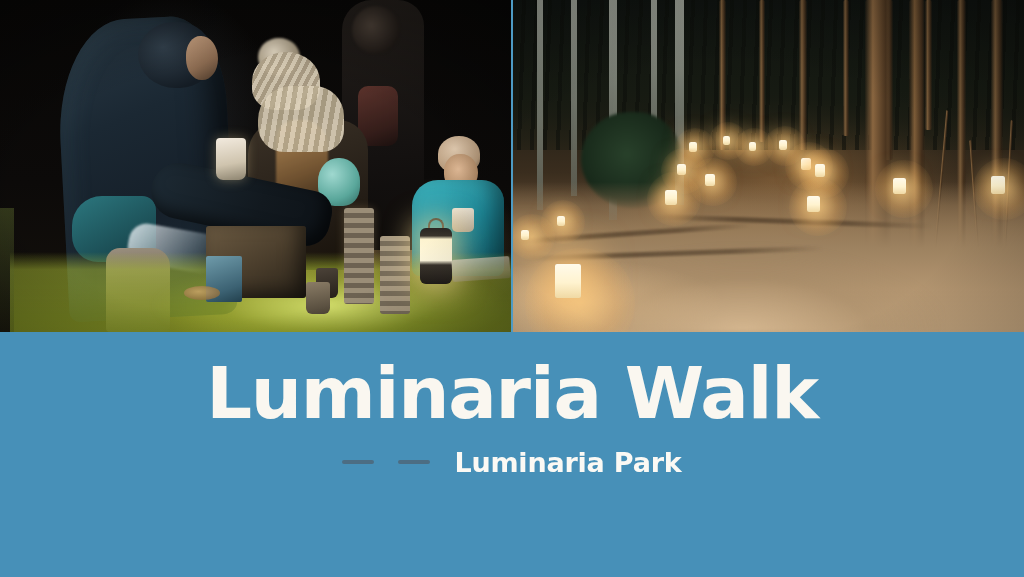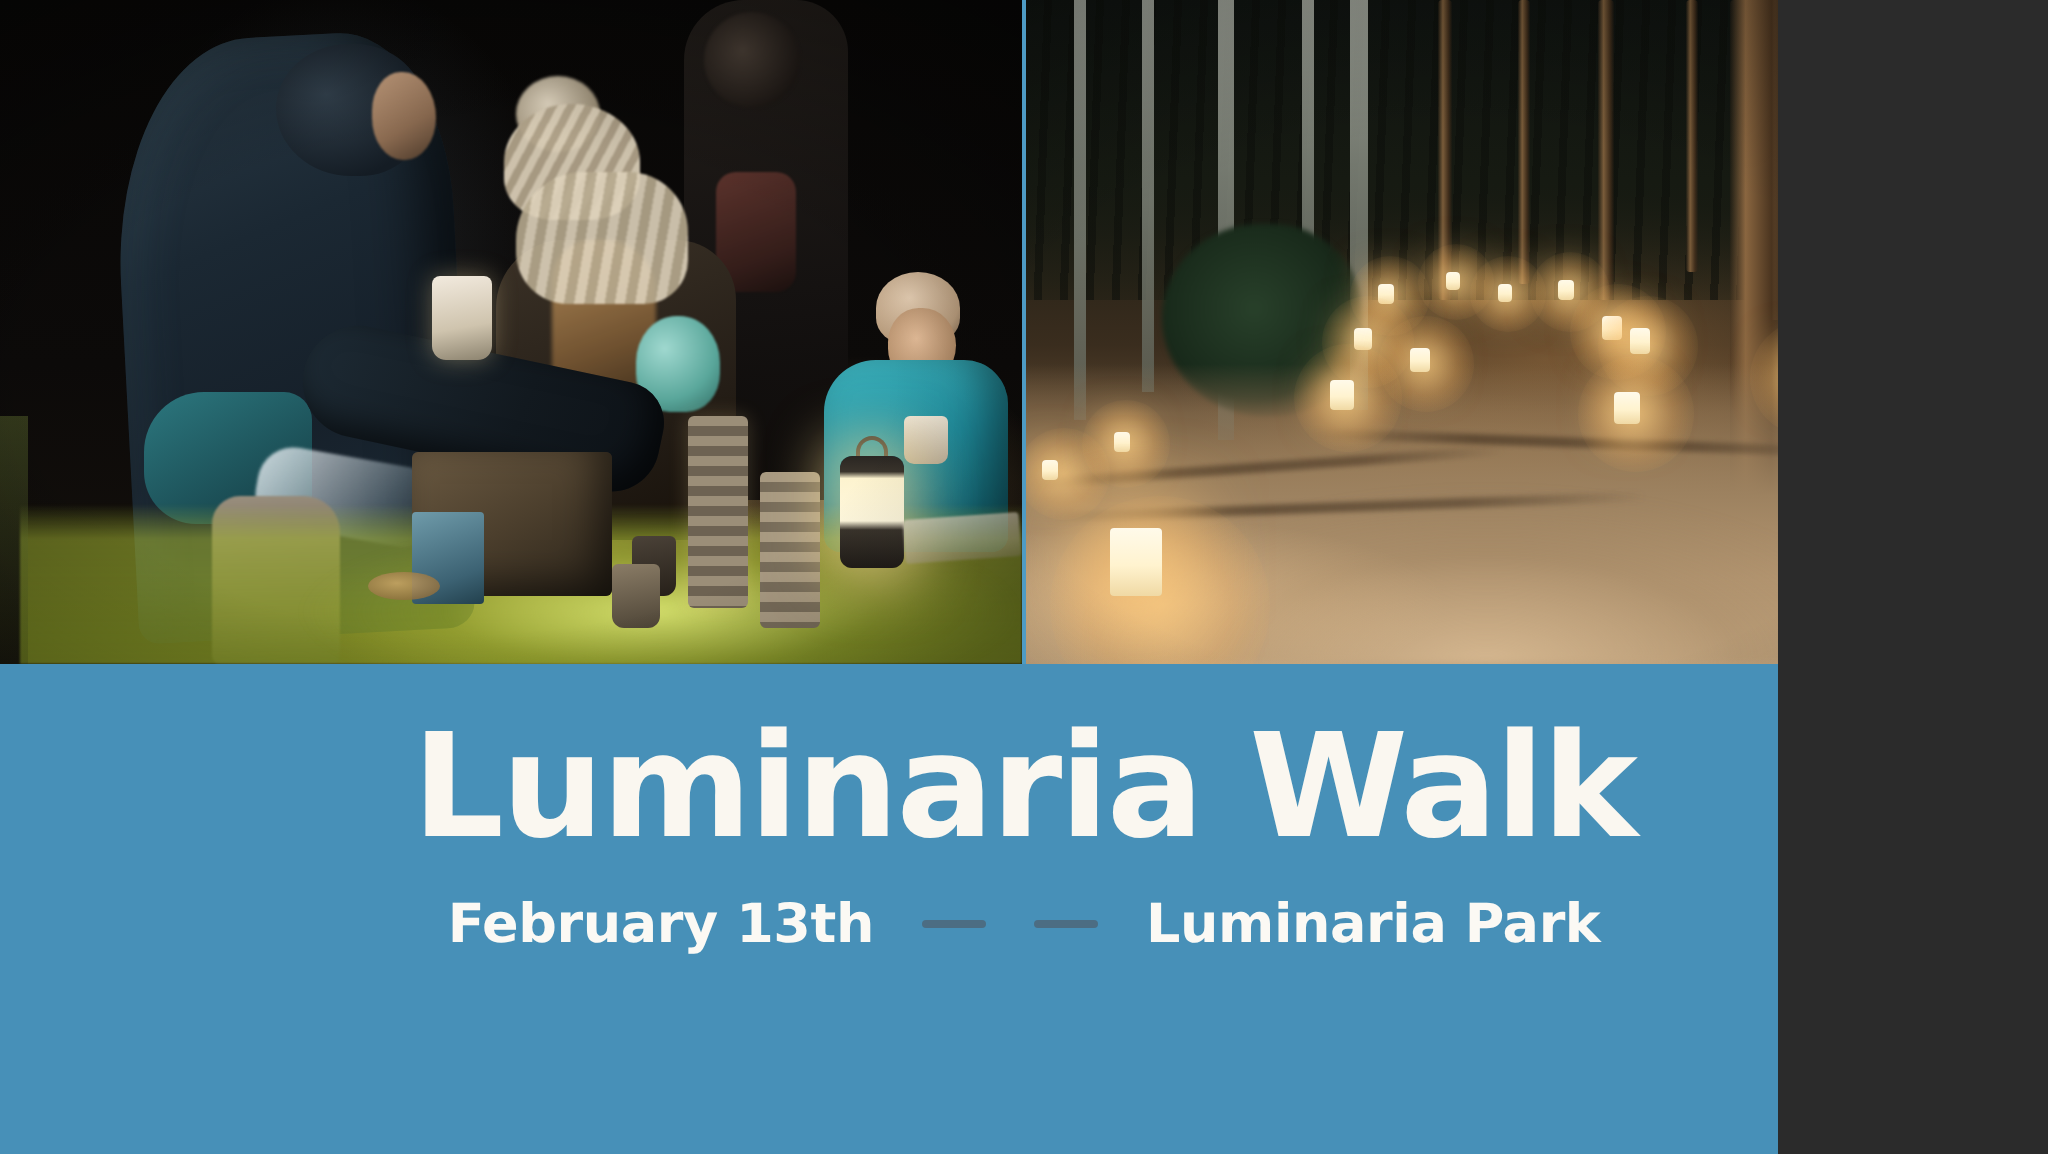--- a/index.html
+++ b/index.html
@@ -5,21 +5,21 @@
 <style>
   html, body {
     margin: 0;
     padding: 0;
     background: #2b2b2b;
   }
   * { box-sizing: border-box; }
 
   .poster {
     position: relative;
-    width: 889px;
+    width: 1024px;
     height: 577px;
     overflow: hidden;
     font-family: "DejaVu Sans", "Liberation Sans", sans-serif;
     background: #4790b8;
   }
 
   
   .photo-strip {
     position: absolute;
     left: 0;
@@ -605,21 +605,20 @@
       <div class="r-vignette"></div>
     </div>
   </div>
 
   <div class="banner">
 
     <div class="banner-content">
       <h1 class="event-title">Luminaria Walk</h1>
 
       <div class="event-meta">
-        <span>February 13th</span>
         <span class="meta-sep"></span>
         <span class="meta-sep"></span>
         <span>Luminaria Park</span>
       </div>
     </div>
   </div>
 
 </div>
 
 </body></html>

